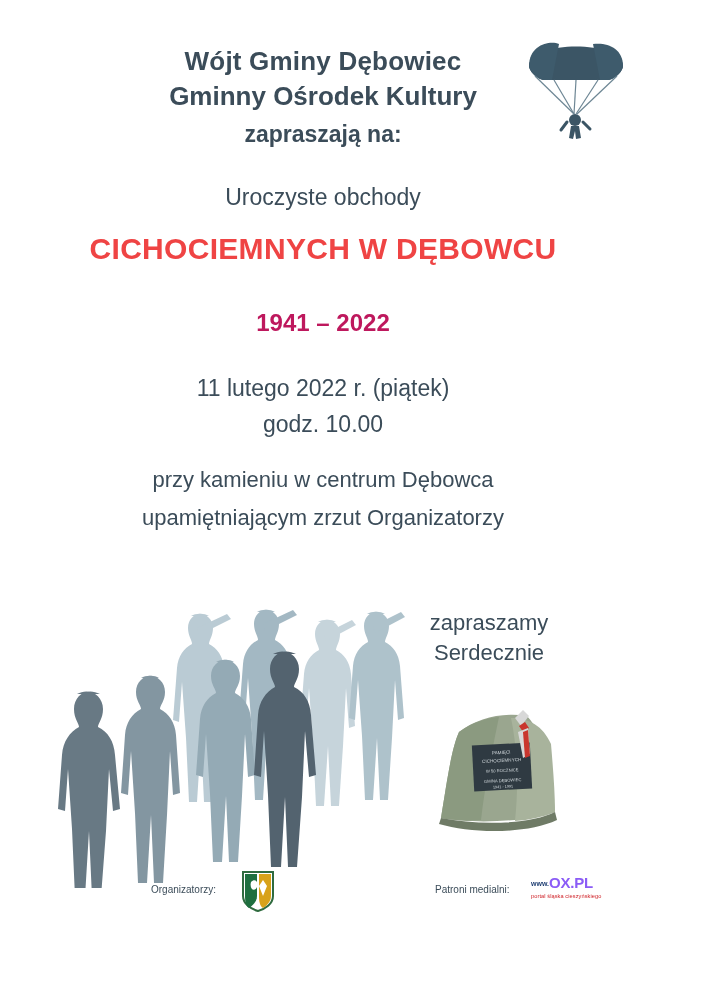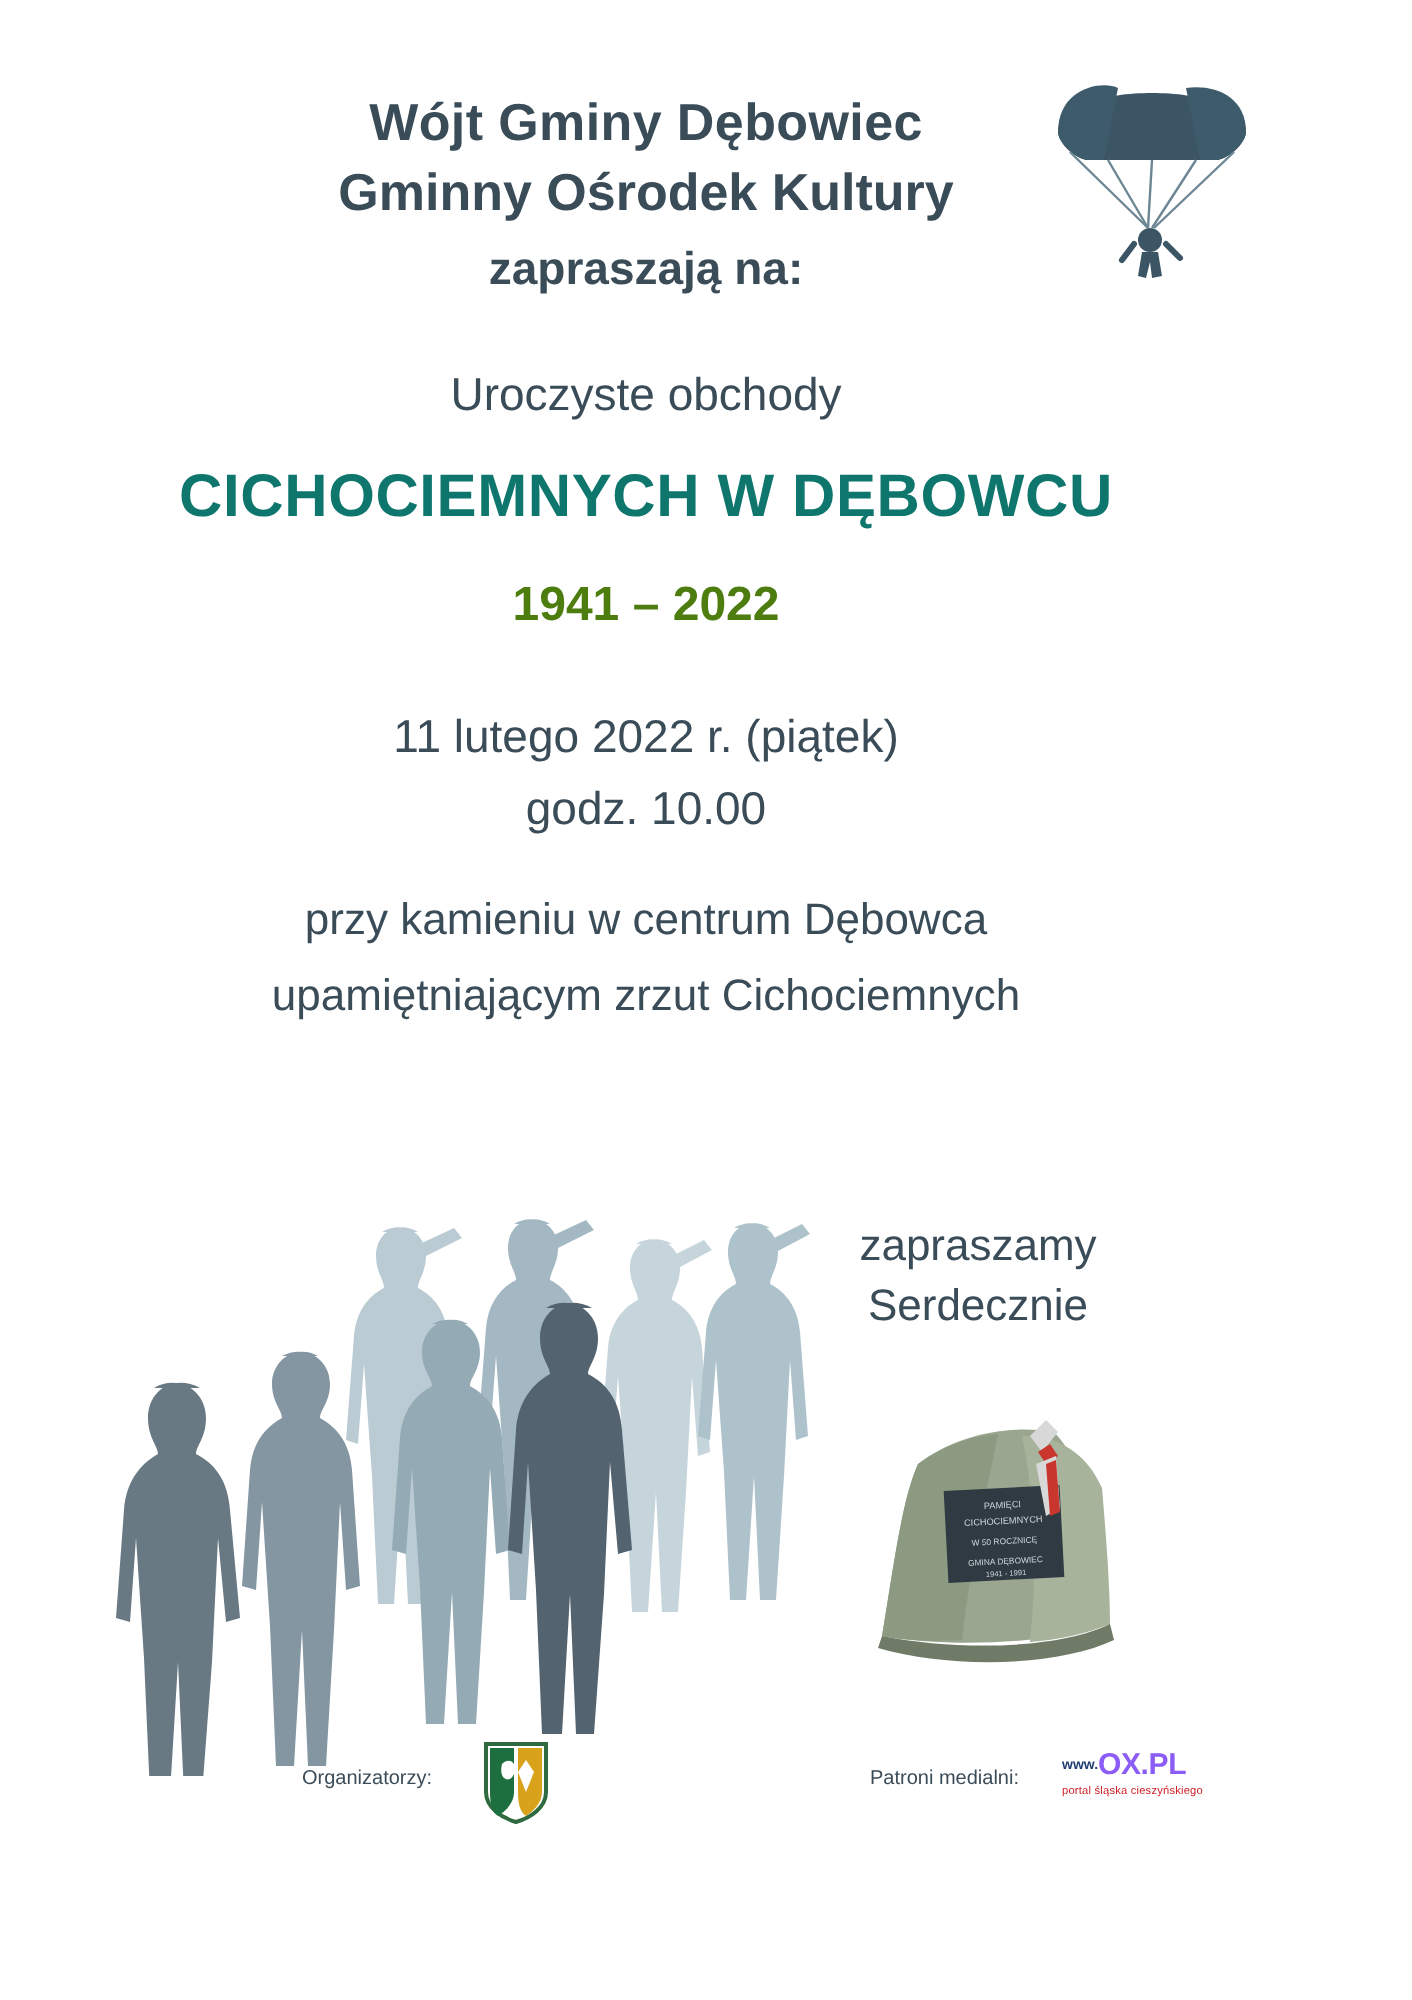--- a/index.html
+++ b/index.html
@@ -69,30 +69,30 @@
     font-weight: bold;
     line-height: 42px;
     color: #3b4c59;
     letter-spacing: 0.3px;
     margin-top: 12px;
   }
   .ln-title2 {
     font-size: 30px;
     font-weight: bold;
     line-height: 42px;
-    color: #0f766e;
+    color: #ef4444;
     letter-spacing: 0.3px;
     margin-top: 14px;
   }
   .ln-years {
     font-size: 24px;
     font-weight: bold;
     line-height: 34px;
-    color: #4d7c0f;
-    margin-top: 16px;
+    color: #be185d;
+    margin-top: 36px;
   }
   .ln-date {
     font-size: 23px;
     line-height: 32px;
     color: #3b4c59;
     margin-top: 32px;
   }
   .ln-hour {
     font-size: 23px;
     line-height: 32px;
@@ -238,21 +238,21 @@
     <div class="headline-block">
       <div class="ln-wojt">Wójt Gminy Dębowiec</div>
       <div class="ln-gok">Gminny Ośrodek Kultury</div>
       <div class="ln-zapraszaja">zapraszają na:</div>
       <div class="ln-uroczyste">Uroczyste obchody</div>
       <div class="ln-title2">CICHOCIEMNYCH W DĘBOWCU</div>
       <div class="ln-years">1941 – 2022</div>
       <div class="ln-date">11 lutego 2022 r. (piątek)</div>
       <div class="ln-hour">godz. 10.00</div>
       <div class="ln-place1">przy kamieniu w centrum Dębowca</div>
-      <div class="ln-place2">upamiętniającym zrzut Cichociemnych</div>
+      <div class="ln-place2">upamiętniającym zrzut Organizatorzy</div>
     </div>
 
     <div class="invite">
       <div>zapraszamy</div>
       <div>Serdecznie</div>
     </div>
 
     <svg class="scene" viewBox="0 0 624 320">
       <g opacity="0.95">
 

